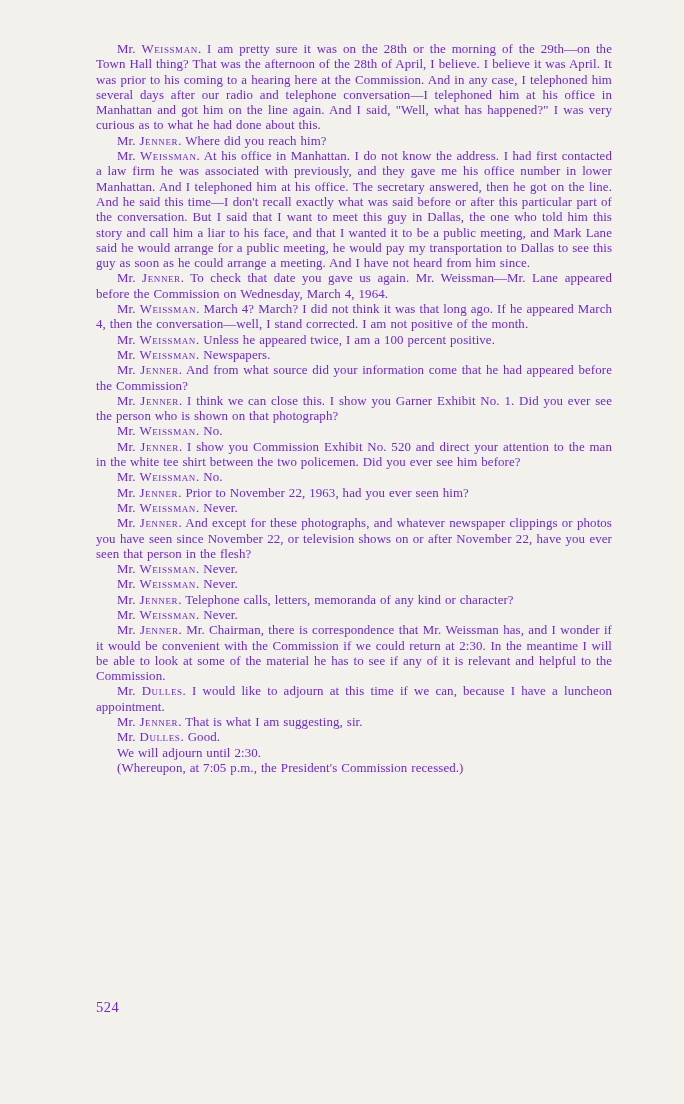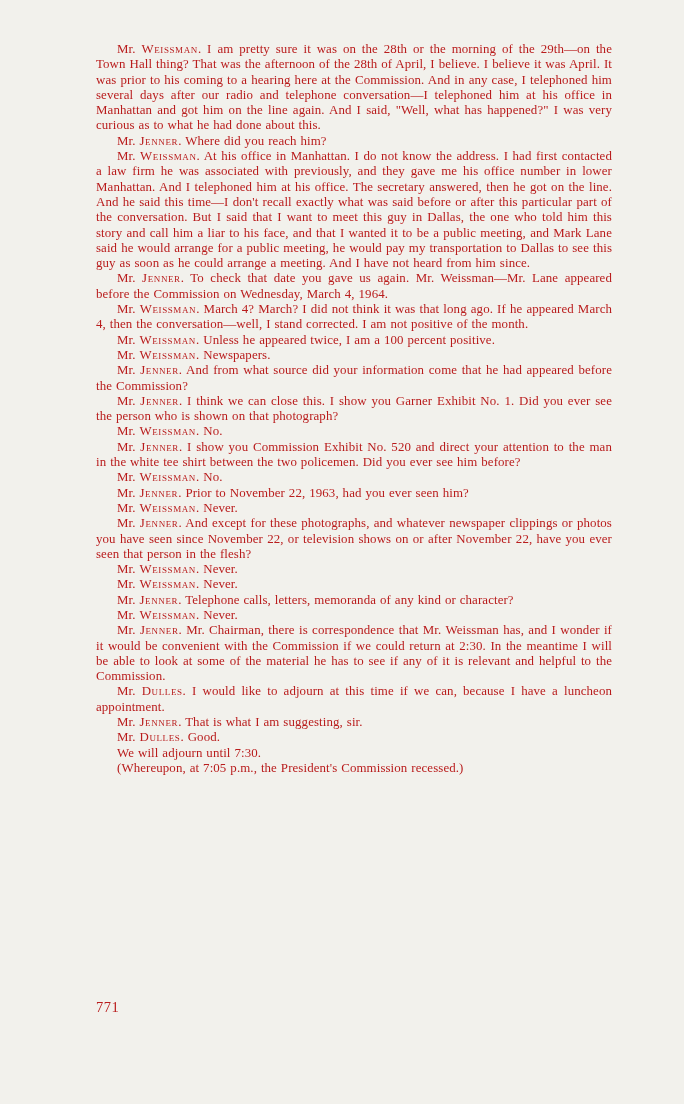--- a/index.html
+++ b/index.html
@@ -6,21 +6,21 @@
     margin: 0;
     padding: 0;
     background: #efeeea;
   }
   .page {
     position: relative;
     width: 684px;
     height: 1104px;
     background: #f2f1ec;
     font-family: "Liberation Serif", "DejaVu Serif", serif;
-    color: #b91c1c;
+    color: #6d28d9;
     overflow: hidden;
   }
   .text-block {
     position: absolute;
     left: 96px;
     top: 42px;
     width: 516px;
     font-size: 12.9px;
     line-height: 15.3px;
     text-align: justify;
@@ -64,17 +64,17 @@
       <p class="para"><span class="speaker">Mr.&nbsp;<span class="sc">Weissman</span>.</span> Never.</p>
       <p class="para"><span class="speaker">Mr.&nbsp;<span class="sc">Jenner</span>.</span> And except for these photographs, and whatever newspaper clippings or photos you have seen since November 22, or television shows on or after November 22, have you ever seen that person in the flesh?</p>
       <p class="para"><span class="speaker">Mr.&nbsp;<span class="sc">Weissman</span>.</span> Never.</p>
       <p class="para"><span class="speaker">Mr.&nbsp;<span class="sc">Weissman</span>.</span> Never.</p>
       <p class="para"><span class="speaker">Mr.&nbsp;<span class="sc">Jenner</span>.</span> Telephone calls, letters, memoranda of any kind or character?</p>
       <p class="para"><span class="speaker">Mr.&nbsp;<span class="sc">Weissman</span>.</span> Never.</p>
       <p class="para"><span class="speaker">Mr.&nbsp;<span class="sc">Jenner</span>.</span> Mr. Chairman, there is correspondence that Mr. Weissman has, and I wonder if it would be convenient with the Commission if we could return at 2:30.  In the meantime I will be able to look at some of the material he has to see if any of it is relevant and helpful to the Commission.</p>
       <p class="para"><span class="speaker">Mr.&nbsp;<span class="sc">Dulles</span>.</span> I would like to adjourn at this time if we can, because I have a luncheon appointment.</p>
       <p class="para"><span class="speaker">Mr.&nbsp;<span class="sc">Jenner</span>.</span> That is what I am suggesting, sir.</p>
       <p class="para"><span class="speaker">Mr.&nbsp;<span class="sc">Dulles</span>.</span> Good.</p>
-      <p class="para">We will adjourn until 7:30.</p>
+      <p class="para">We will adjourn until 2:30.</p>
       <p class="para">(Whereupon, at 7:05 p.m., the President's Commission recessed.)</p>
     </div>
-  <div class="page-number">771</div>
+  <div class="page-number">524</div>
 </div>
 
 </body></html>

